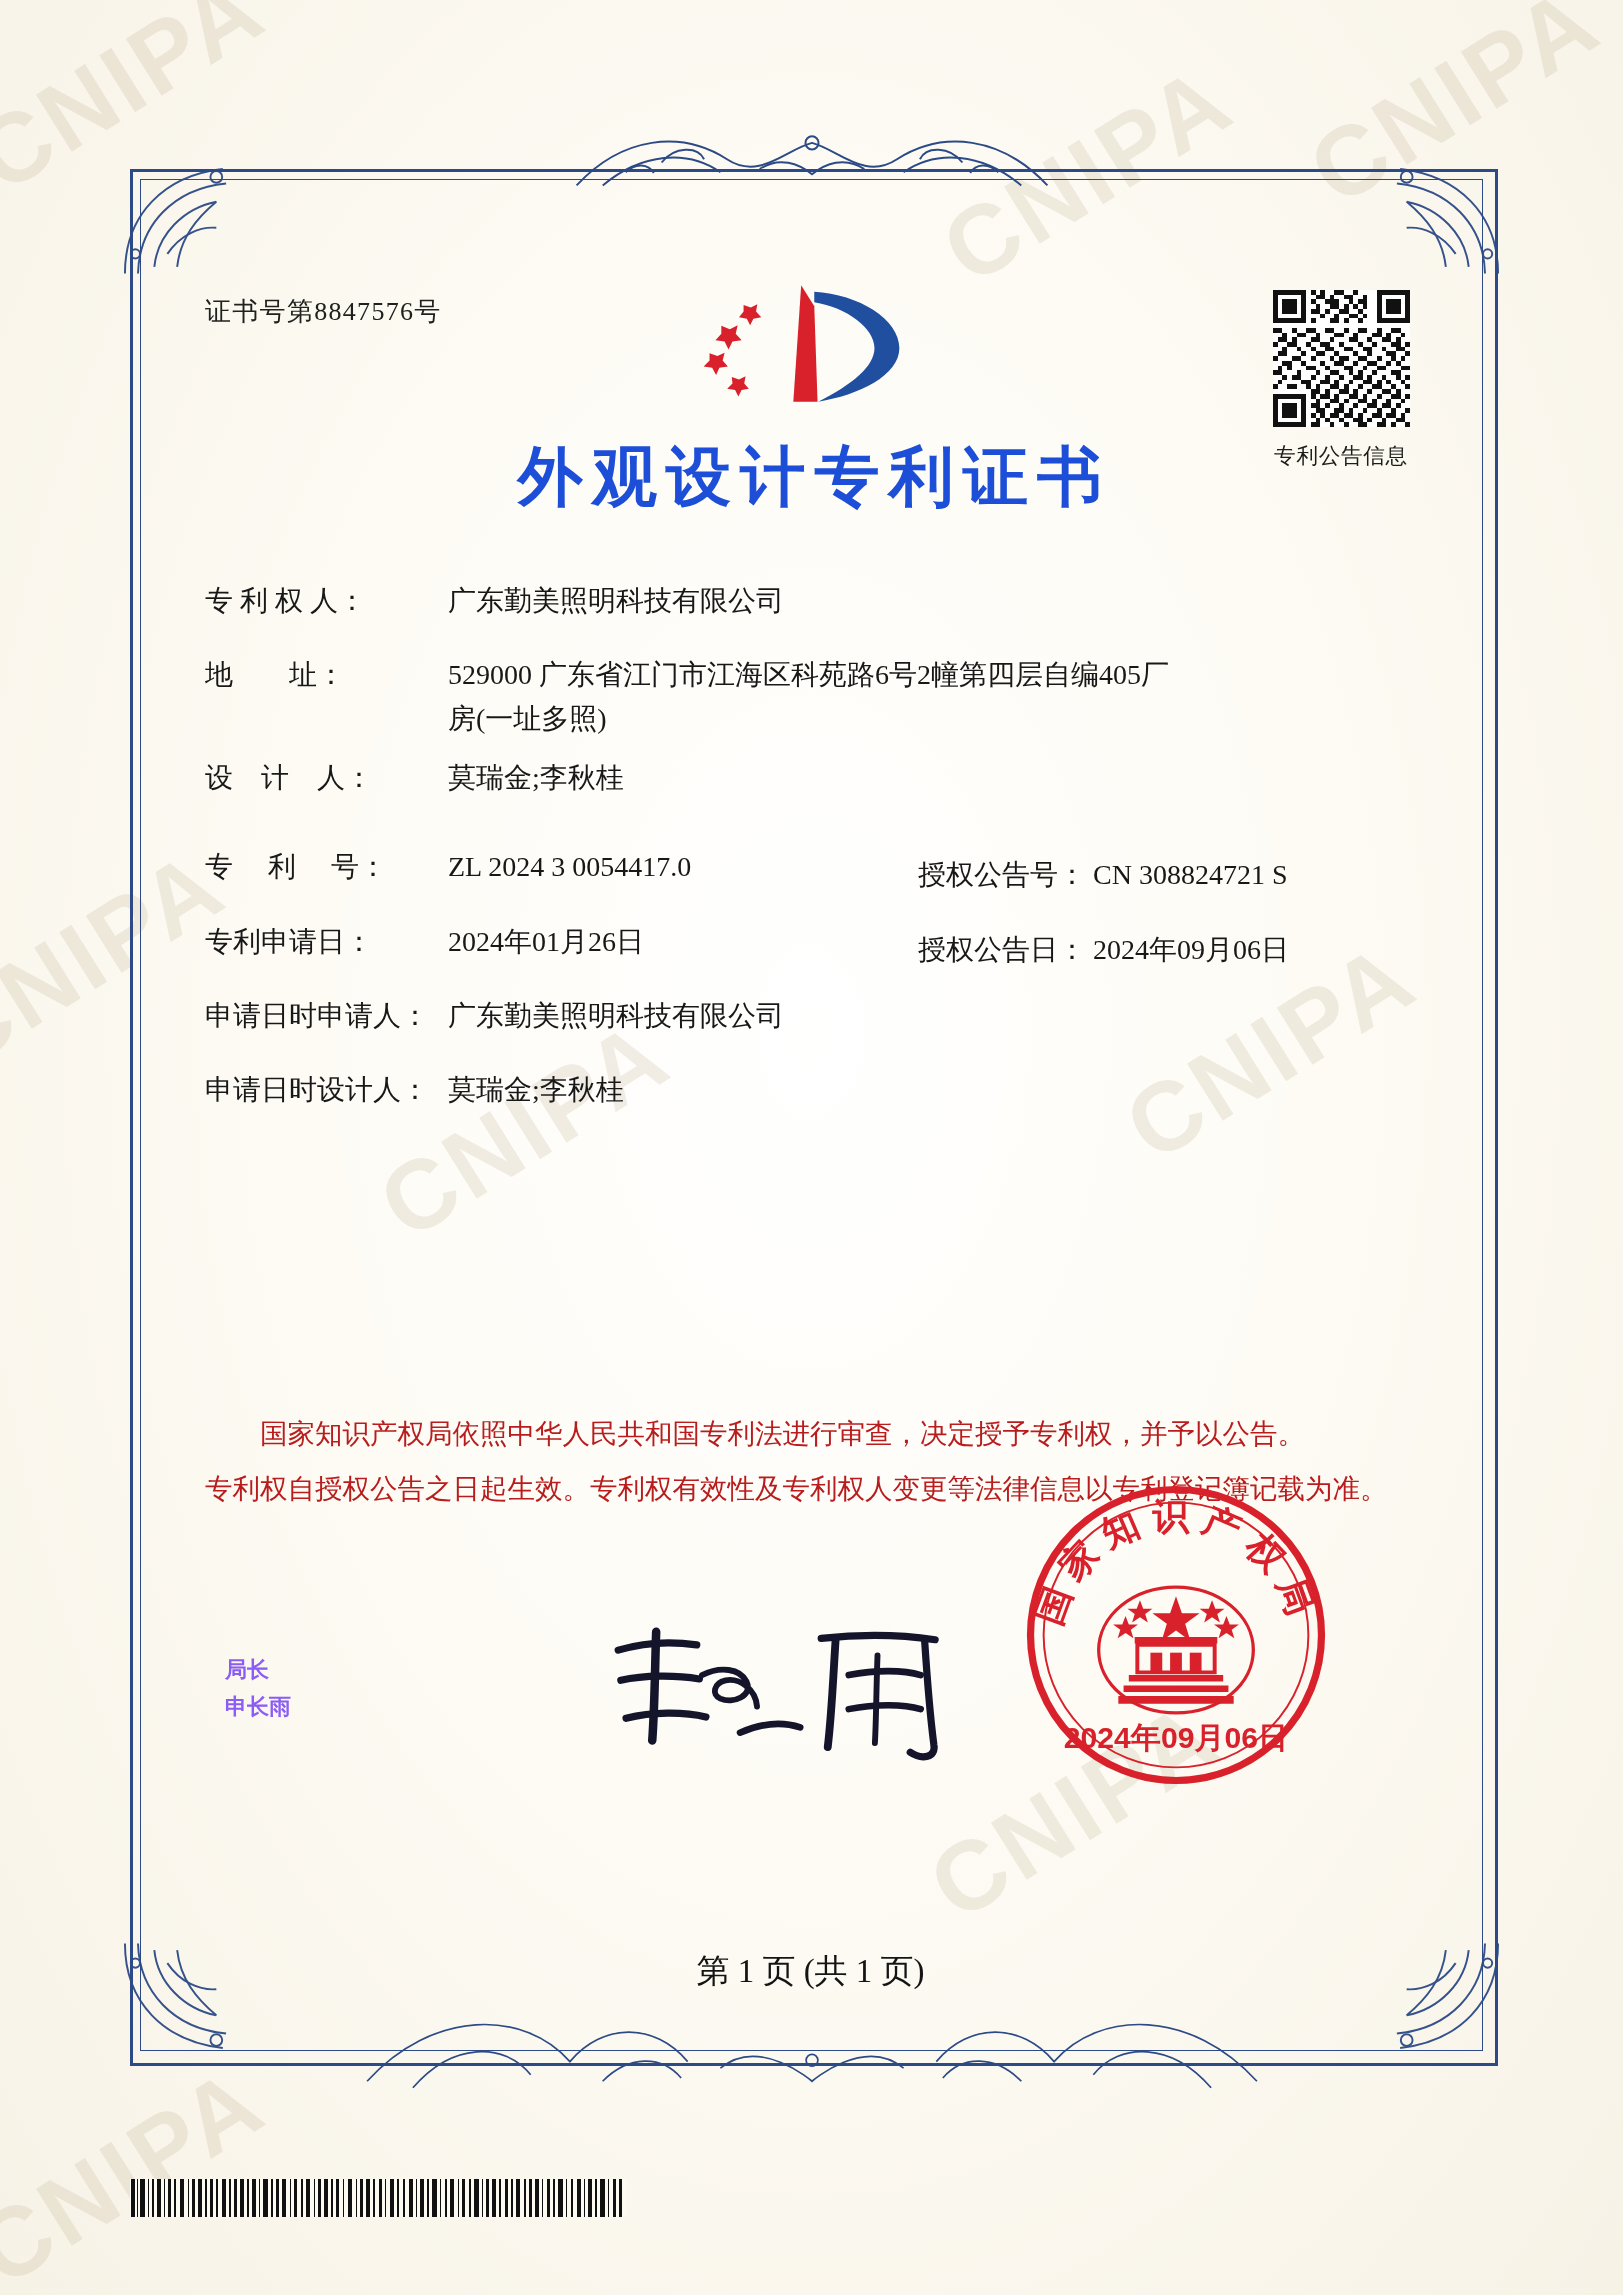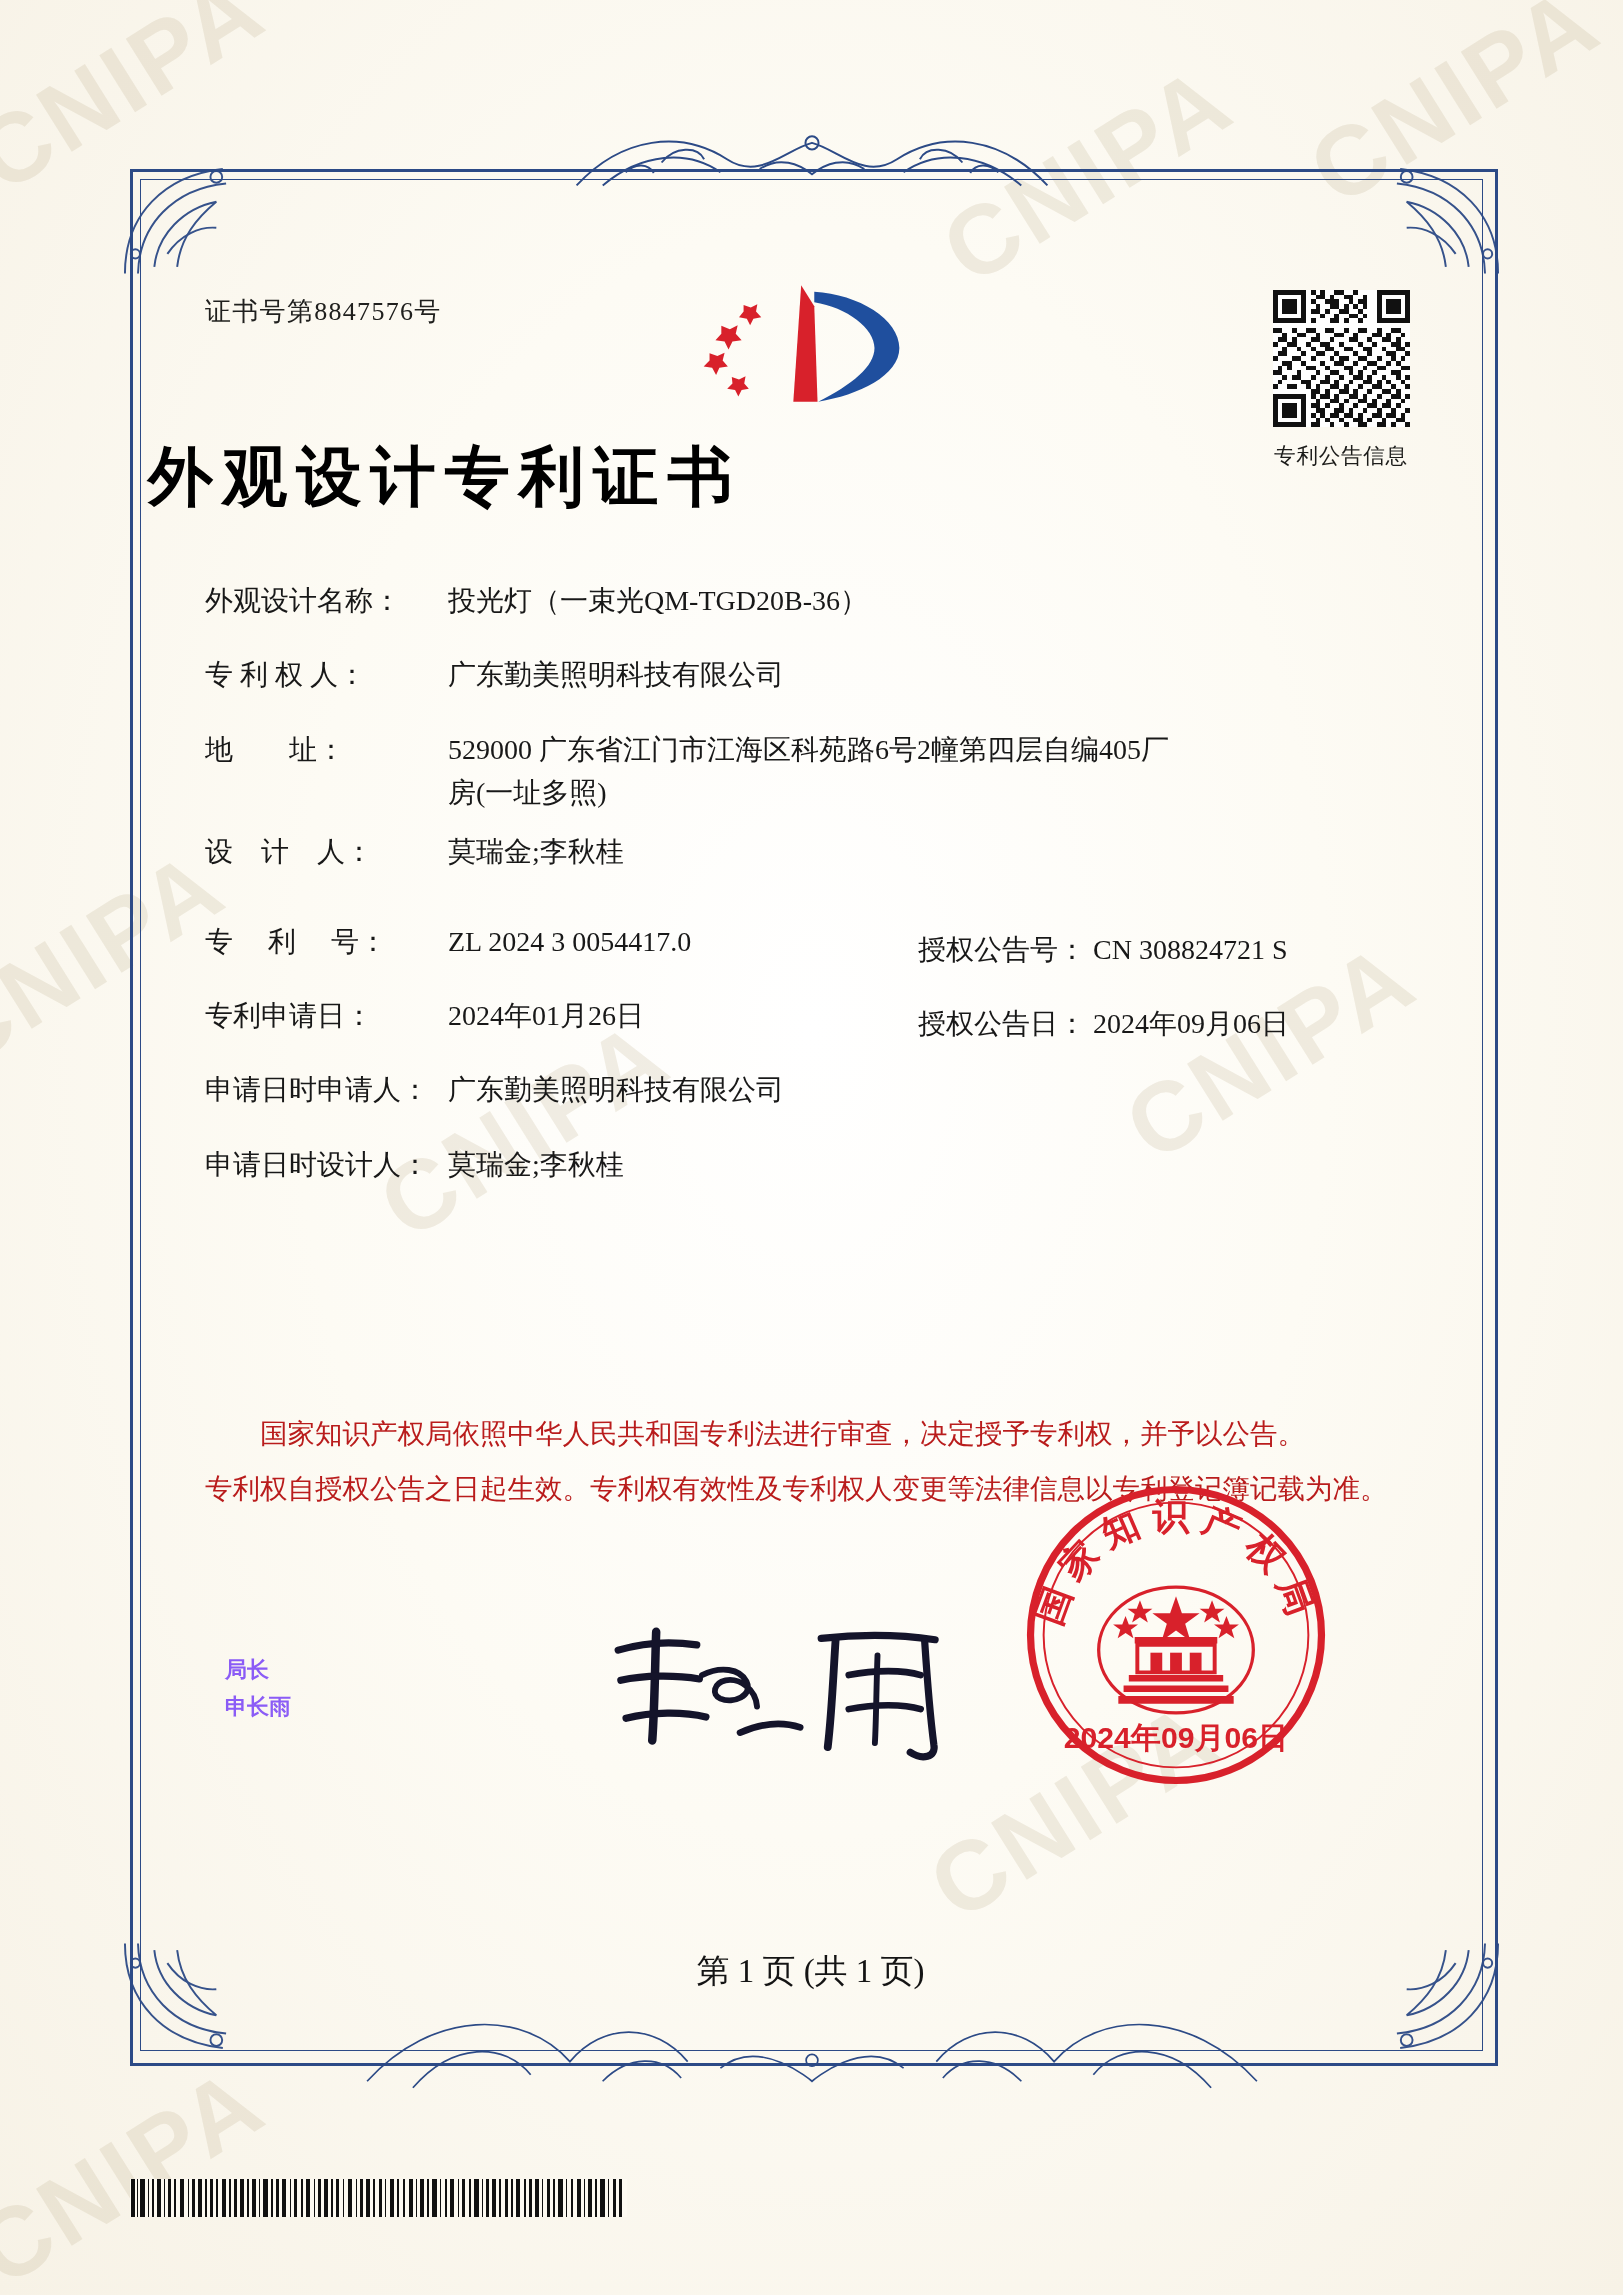--- a/index.html
+++ b/index.html
@@ -132,25 +132,25 @@
     transform: translateX(-50%);
     width: 216px;
     height: 131px;
   }
 
   .main-title {
     position: absolute;
     left: 8px;
     right: 0;
     top: 254px;
-    text-align: left;
+    text-align: center;
     font-size: 65px;
     font-weight: 700;
     letter-spacing: 9.2px;
-    color: #000000;
+    color: #1d4ed8;
     font-family: "Liberation Serif", serif;
   }
 
   .fields {
     position: absolute;
     left: 65px;
     right: 58px;
     top: 400px;
   }
   .row {
@@ -564,23 +564,20 @@
         <path d="M44 148 l11 4 l10 -5 l-2 11 l7 8 l-11 2 l-5 10 l-5 -10 l-12 -2 l8 -8 z"></path>
       </g>
       <path d="M150 8 L138 186 L175 186 L170 40 Z" fill="#d8212b"></path>
       <path d="M170 18 C 238 22, 300 60, 300 104 C 300 146, 238 176, 176 186 C 228 160, 262 132, 262 104 C 262 74, 220 42, 170 34 Z" fill="#1f4f9e"></path>
     </svg>
 
     <div class="main-title">外观设计专利证书</div>
 
     <div class="fields">
 
-      <div class="row">
-        <span class="lbl">外观设计名称：</span><span class="val">投光灯（一束光QM-TGD20B-36）</span>
-      </div>
 
       <div class="row">
         <span class="lbl">专 利 权 人：</span><span class="val">广东勤美照明科技有限公司</span>
       </div>
 
       <div class="row tight">
         <span class="lbl">地        址：</span><span class="val">529000 广东省江门市江海区科苑路6号2幢第四层自编405厂</span>
         <span class="addr-cont">房(一址多照)</span>
       </div>
 

